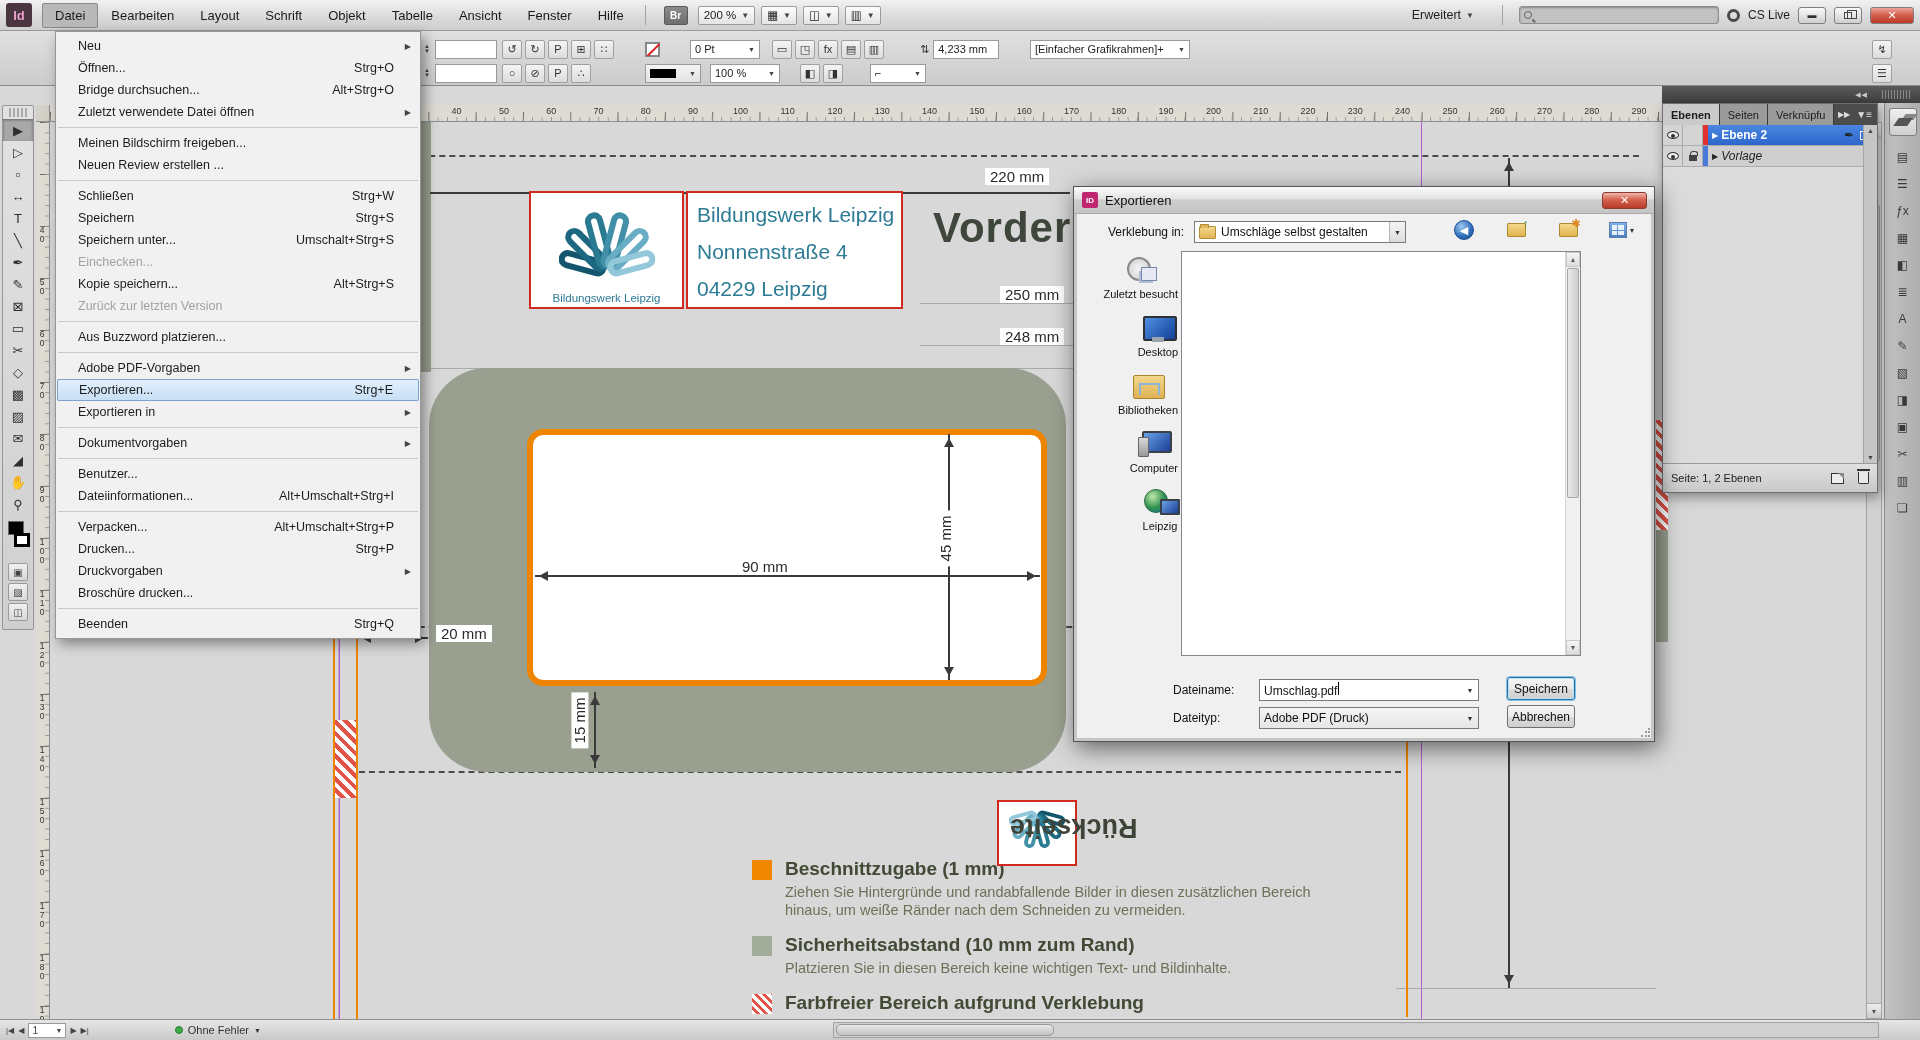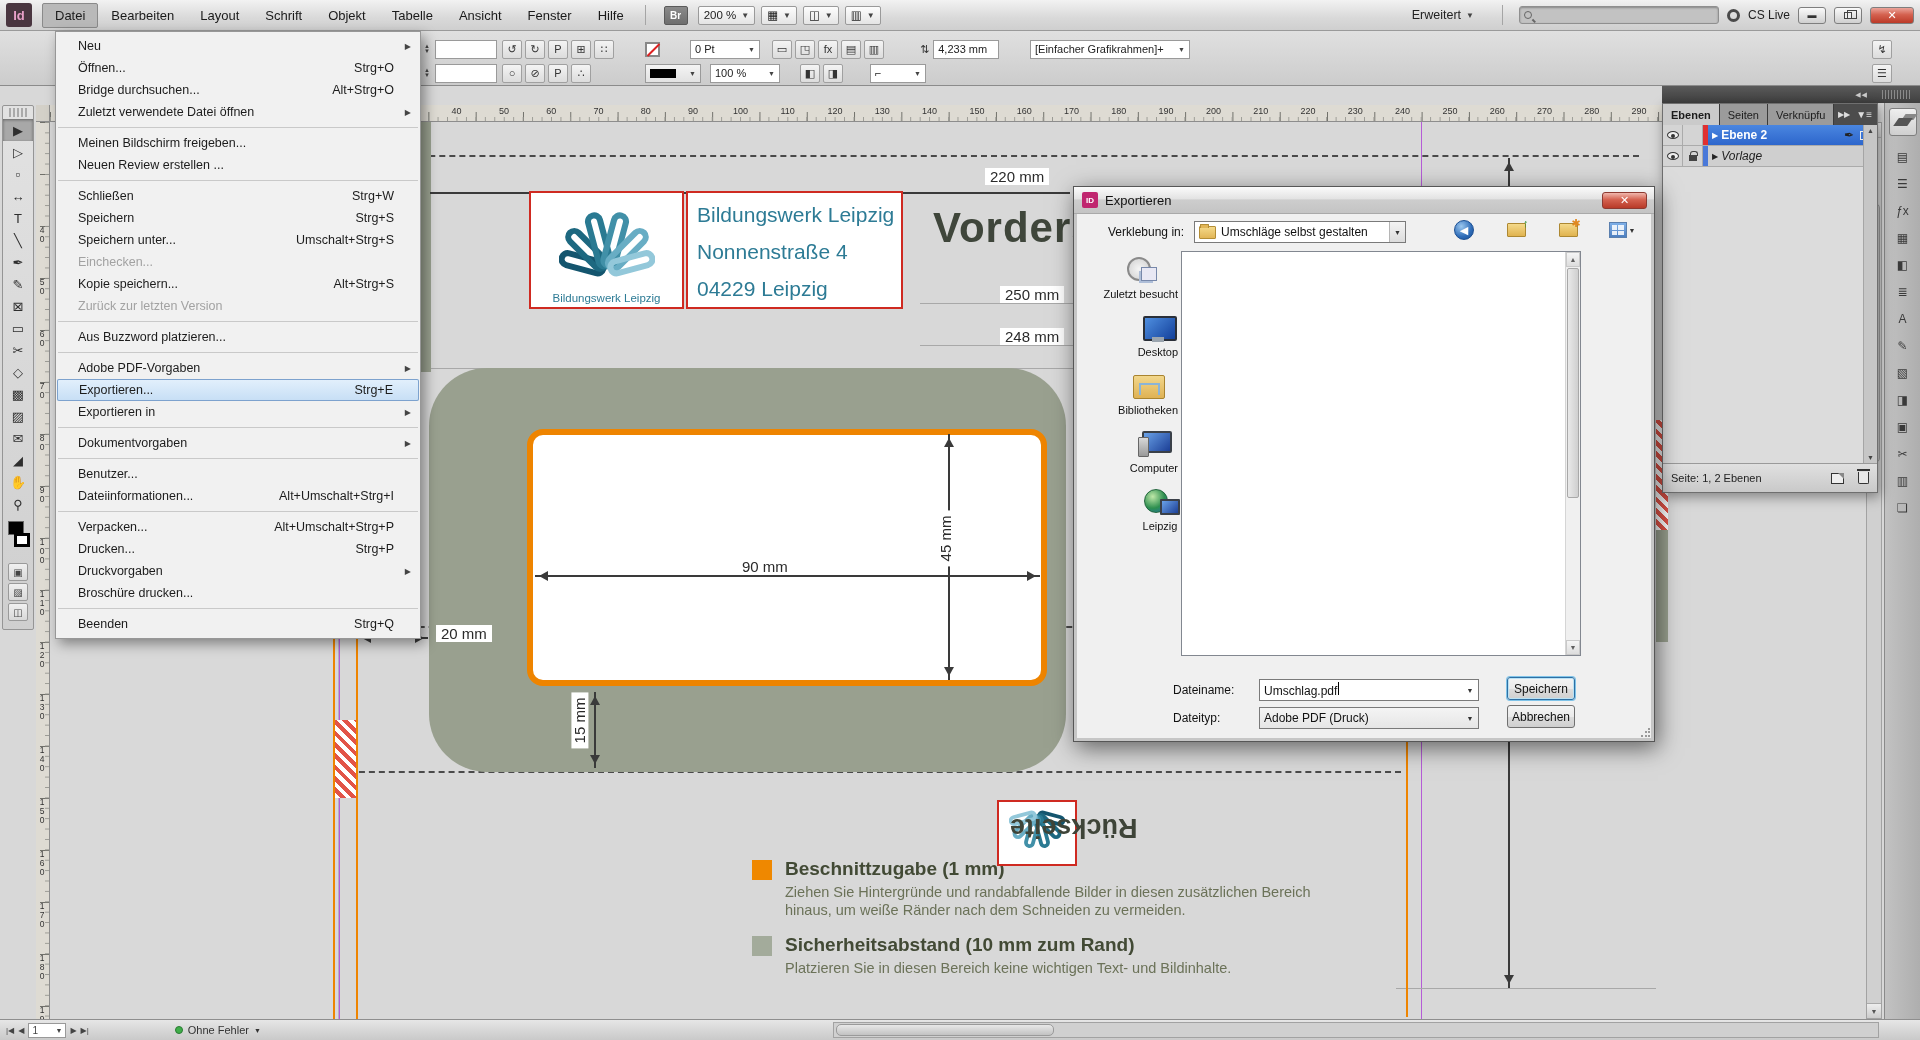--- a/index.html
+++ b/index.html
@@ -295,20 +295,27 @@
         </div>
 
         <div class="leg-item" style="--i: 1;">
           <span class="leg-sw v-gray"></span>
           <span>
             <span class="leg-title" style="display:block">Sicherheitsabstand (10 mm zum Rand)</span>
             <span class="leg-body" style="display:block">Platzieren Sie in diesen Bereich keine wichtigen Text- und Bildinhalte.</span>
           </span>
         </div>
 
+        <div class="leg-item" style="--i: 2;">
+          <span class="leg-sw v-hatch"></span>
+          <span>
+            <span class="leg-title" style="display:block">Farbfreier Bereich aufgrund Verklebung</span>
+            <span class="leg-body" style="display:block">Dieser Bereich kann aufgrund der Verklebung nicht bedruckt werden.</span>
+          </span>
+        </div>
       </div>
   </div>
 
   <div id="controlbar">
 
     <div class="cp" style="left:424px;top:8px">
         <span class="cp-spin">▲<br>▼</span>
         <span class="cp-combo" style="width:62px"></span>
       </div>
     <div class="cp" style="left:502px;top:8px;gap:3px">

